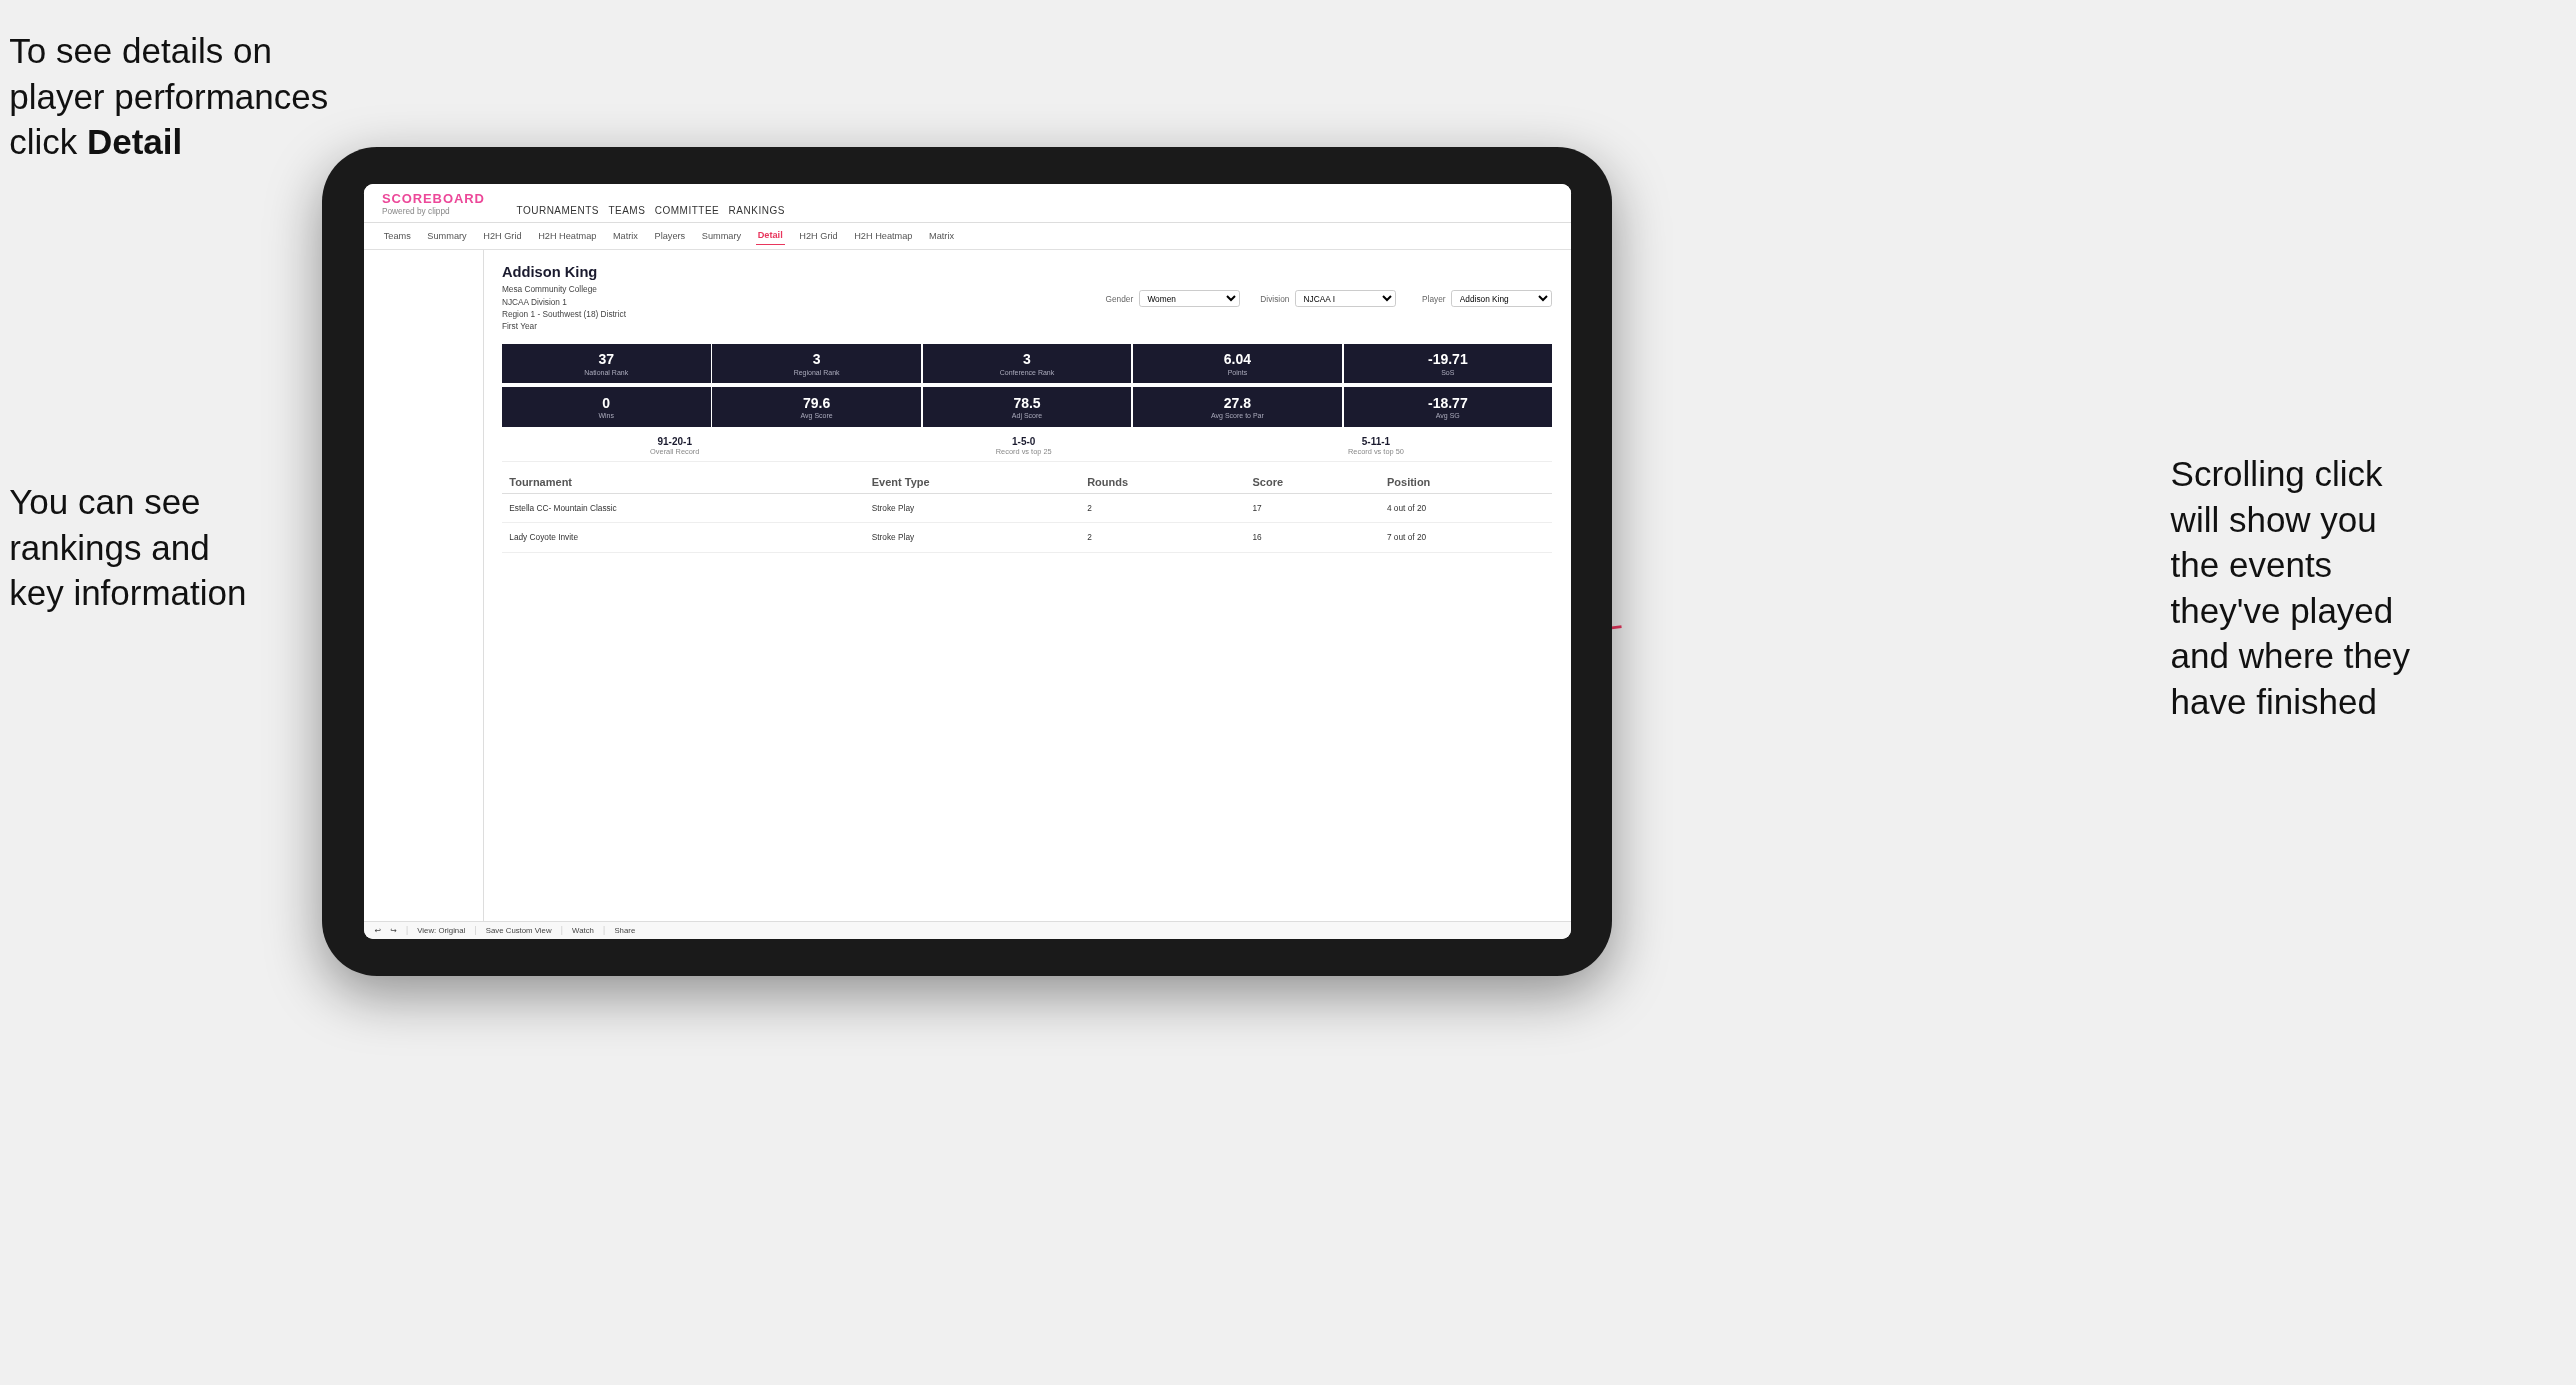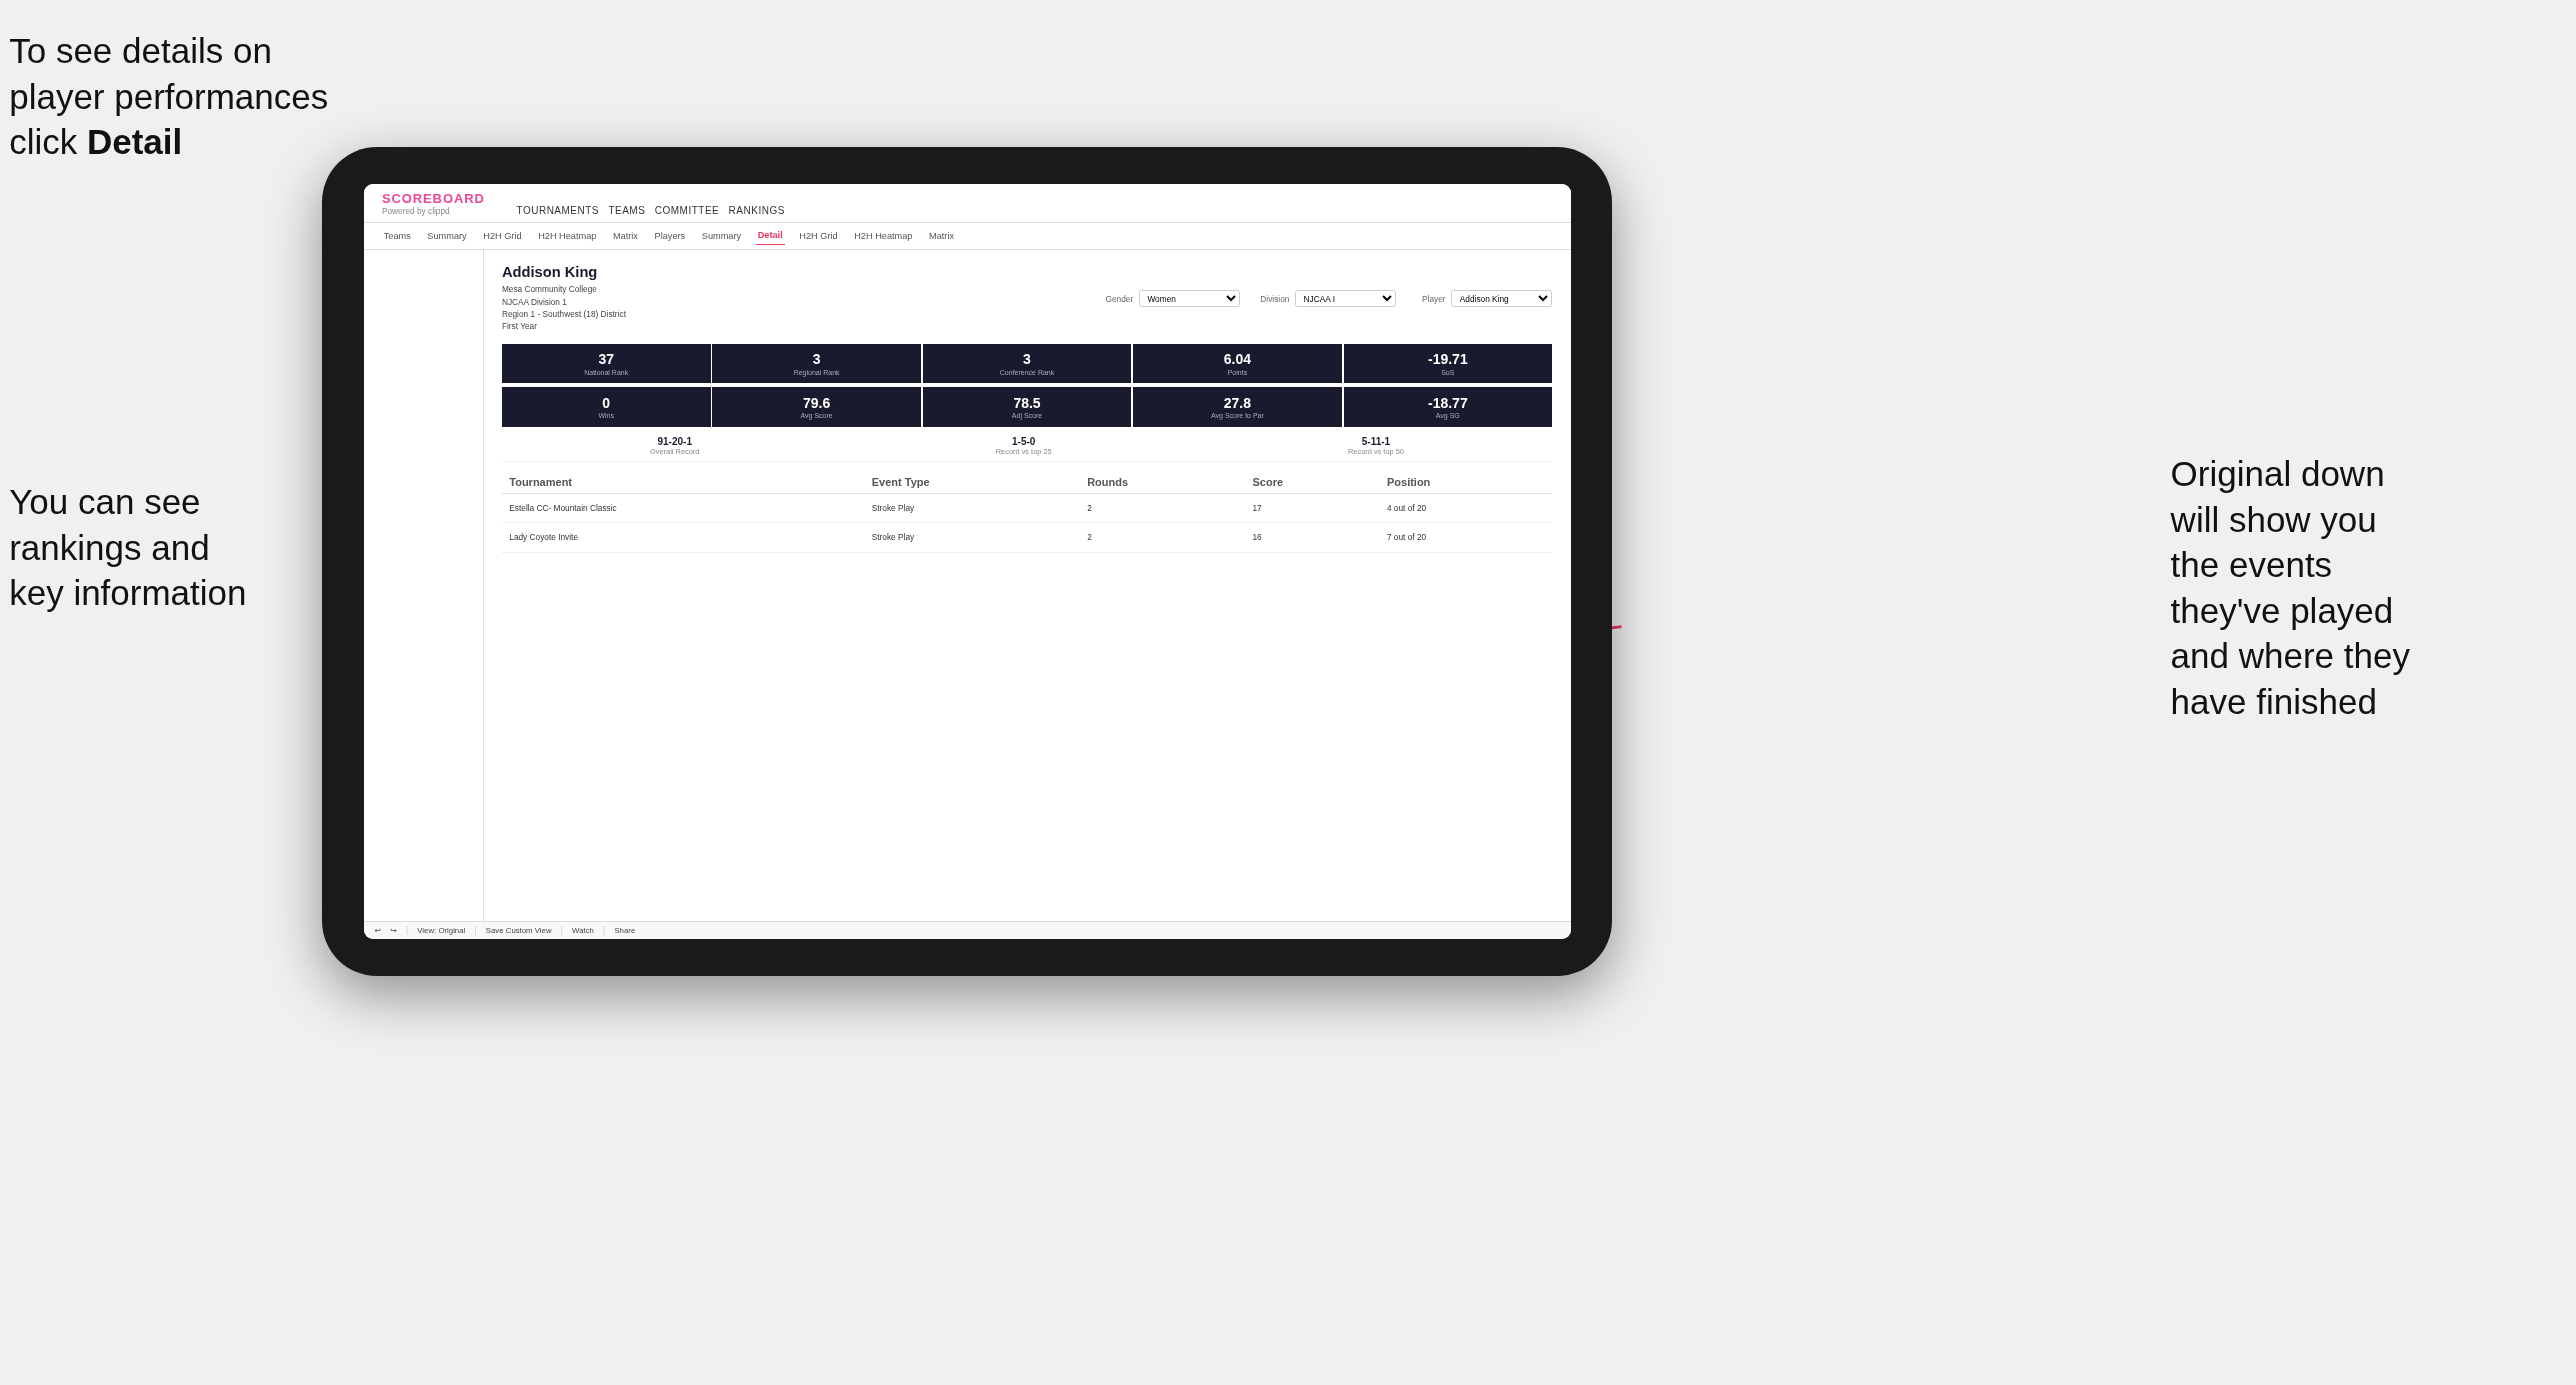--- a/index.html
+++ b/index.html
@@ -326,21 +326,21 @@
   <span>To see details on player performances click </span><strong>Detail</strong>
 </div>
 
 <div class="annotation annotation-bottom-left">
   <span>You can see</span><br>
   <span>rankings and</span><br>
   <span>key information</span>
 </div>
 
 <div class="annotation annotation-right">
-  <span>Original down</span><br>
+  <span>Scrolling click</span><br>
   <span>will show you</span><br>
   <span>the events</span><br>
   <span>they've played</span><br>
   <span>and where they</span><br>
   <span>have finished</span>
 </div>
 
 <svg class="arrows-layer" viewBox="0 0 2796 1504">
 
   <path d="M 360 195 L 700 280 L 760 305" fill="none" stroke="#e8365d" stroke-width="3"></path>

